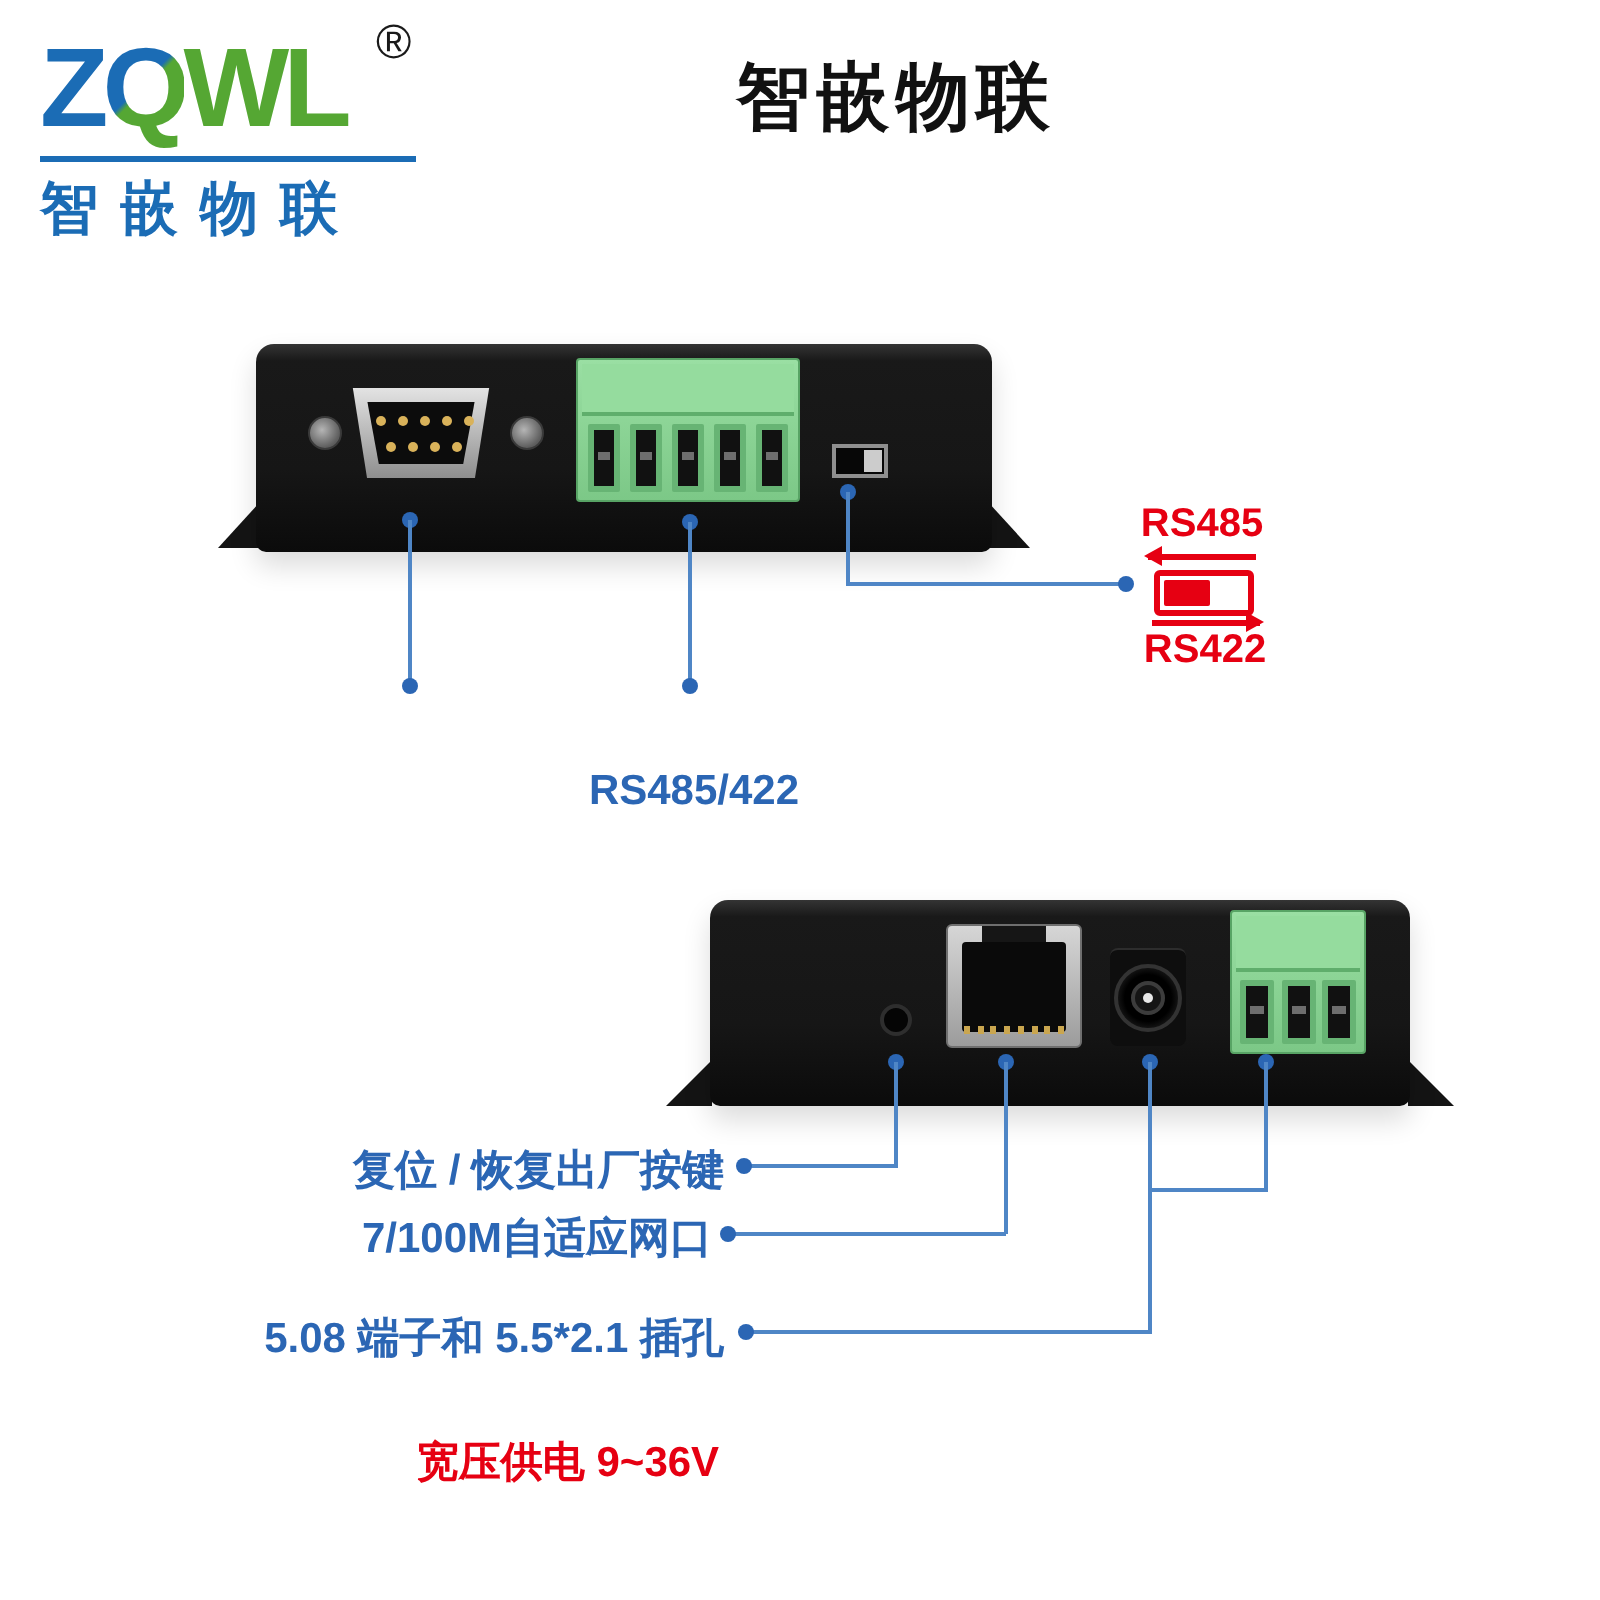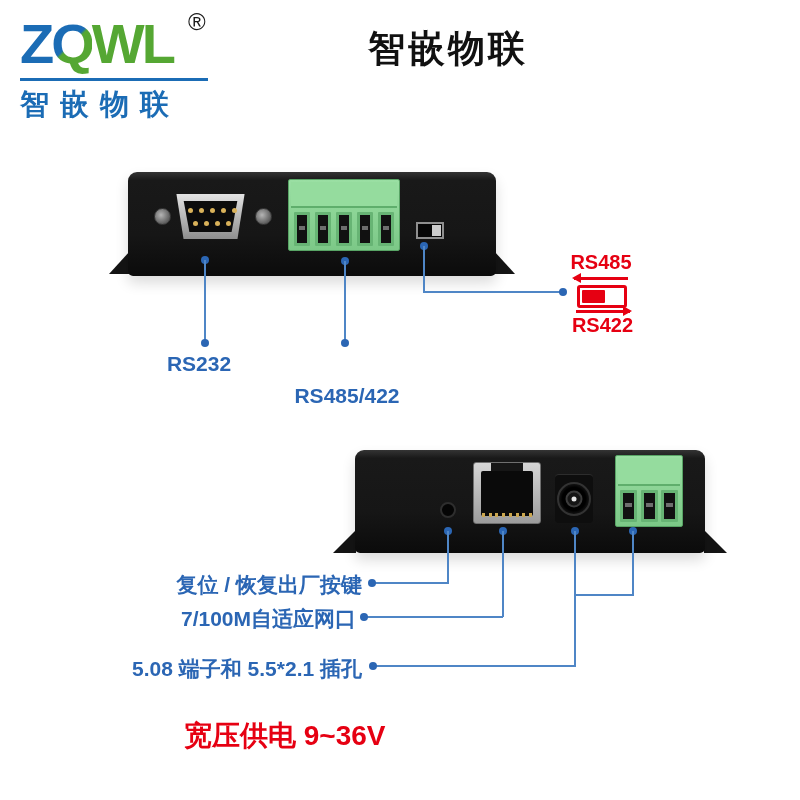--- a/index.html
+++ b/index.html
@@ -57,21 +57,21 @@
   #dc-jack{position:absolute;background:#0e0e0e;border-radius:4px;border-top:1px solid #2d2d2d;}
   #dc-jack .c1{position:absolute;left:50%;top:50%;transform:translate(-50%,-50%);width:30px;height:30px;border-radius:50%;background:radial-gradient(circle,#000 55%,#1d1d1d 80%);border:2px solid #333;}
   #dc-jack .c2{position:absolute;left:50%;top:50%;transform:translate(-50%,-50%);width:13px;height:13px;border-radius:50%;background:#151515;border:2px solid #3c3c3c;}
   #dc-jack .c3{position:absolute;left:50%;top:50%;transform:translate(-50%,-50%);width:5px;height:5px;border-radius:50%;background:#e8e8e8;}
 
   
   .vline{position:absolute;width:2px;background:var(--line-blue);}
   .hline{position:absolute;height:2px;background:var(--line-blue);}
   .dot{position:absolute;width:8px;height:8px;border-radius:50%;background:var(--label-blue);margin:-4px 0 0 -4px;}
   .blabel{position:absolute;color:var(--label-blue);font-size:21px;font-weight:bold;white-space:nowrap;}
-  .rlabel{position:absolute;color:var(--accent-red);font-size:28px;font-weight:bold;white-space:nowrap;}
+  .rlabel{position:absolute;color:var(--accent-red);font-size:21px;font-weight:bold;white-space:nowrap;}
 
   
   .red-arrow{position:absolute;height:3px;background:var(--accent-red);}
   .red-arrow::before{content:"";position:absolute;top:-4px;width:0;height:0;border-top:5px solid transparent;border-bottom:5px solid transparent;}
   .red-arrow.left::before{left:-2px;border-right:9px solid var(--accent-red);}
   .red-arrow.right::before{right:-2px;border-left:9px solid var(--accent-red);}
   #sw-icon{position:absolute;border:3px solid var(--accent-red);border-radius:3px;background:#fff;}
   #sw-icon .fill{position:absolute;left:2px;top:2px;bottom:2px;width:52%;background:var(--accent-red);border-radius:1px;}
   .center{text-align:center;} .right{text-align:right;}
 </style>
@@ -118,21 +118,20 @@
     </div>
 
     <div id="mode-switch" style="left:288px;top:50px;width:24px;height:13px;">
       <div class="knob"></div>
     </div>
   </div>
 
   <div class="dot" style="left:205px;top:260px;"></div>
   <div class="vline" style="left:204px;top:260px;height:84px;"></div>
   <div class="dot" style="left:205px;top:343px;"></div>
-  <div class="blabel center" style="left:144px;top:352px;width:110px;">RS232</div>
 
   <div class="dot" style="left:345px;top:261px;"></div>
   <div class="vline" style="left:344px;top:261px;height:83px;"></div>
   <div class="dot" style="left:345px;top:343px;"></div>
   <div class="blabel center" style="left:272px;top:352px;width:150px;margin-top:32px;">RS485/422</div>
 
   <div class="dot" style="left:424px;top:246px;"></div>
   <div class="vline" style="left:423px;top:246px;height:47px;"></div>
   <div class="hline" style="left:423px;top:291px;width:140px;"></div>
   <div class="dot" style="left:563px;top:292px;"></div>

